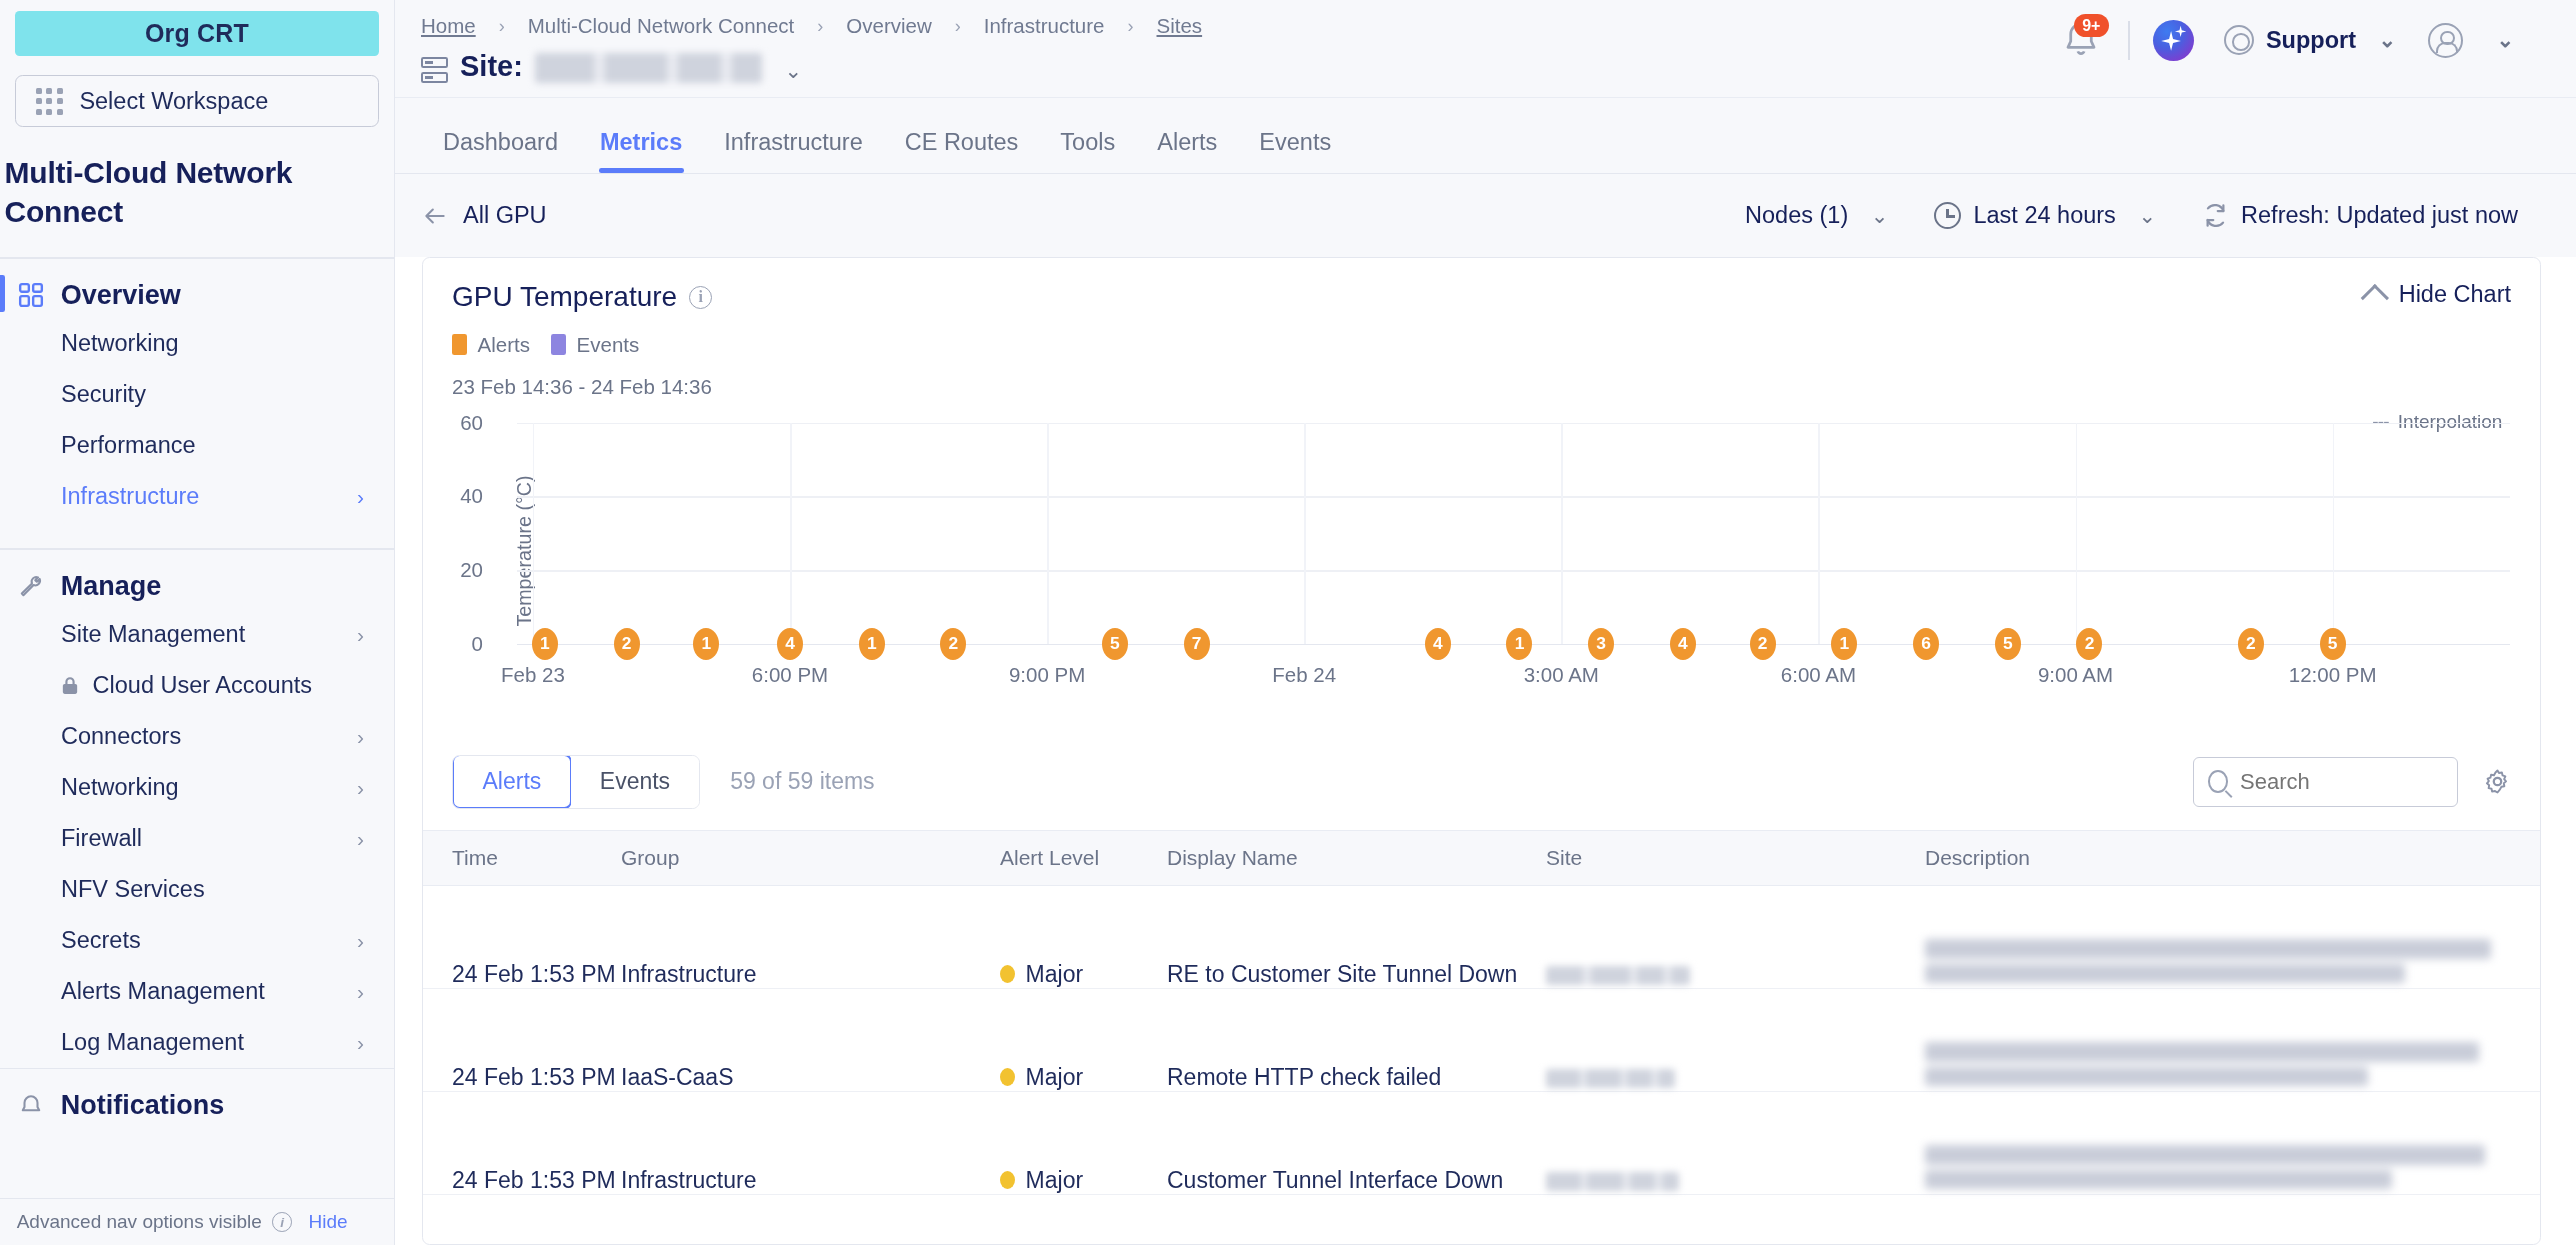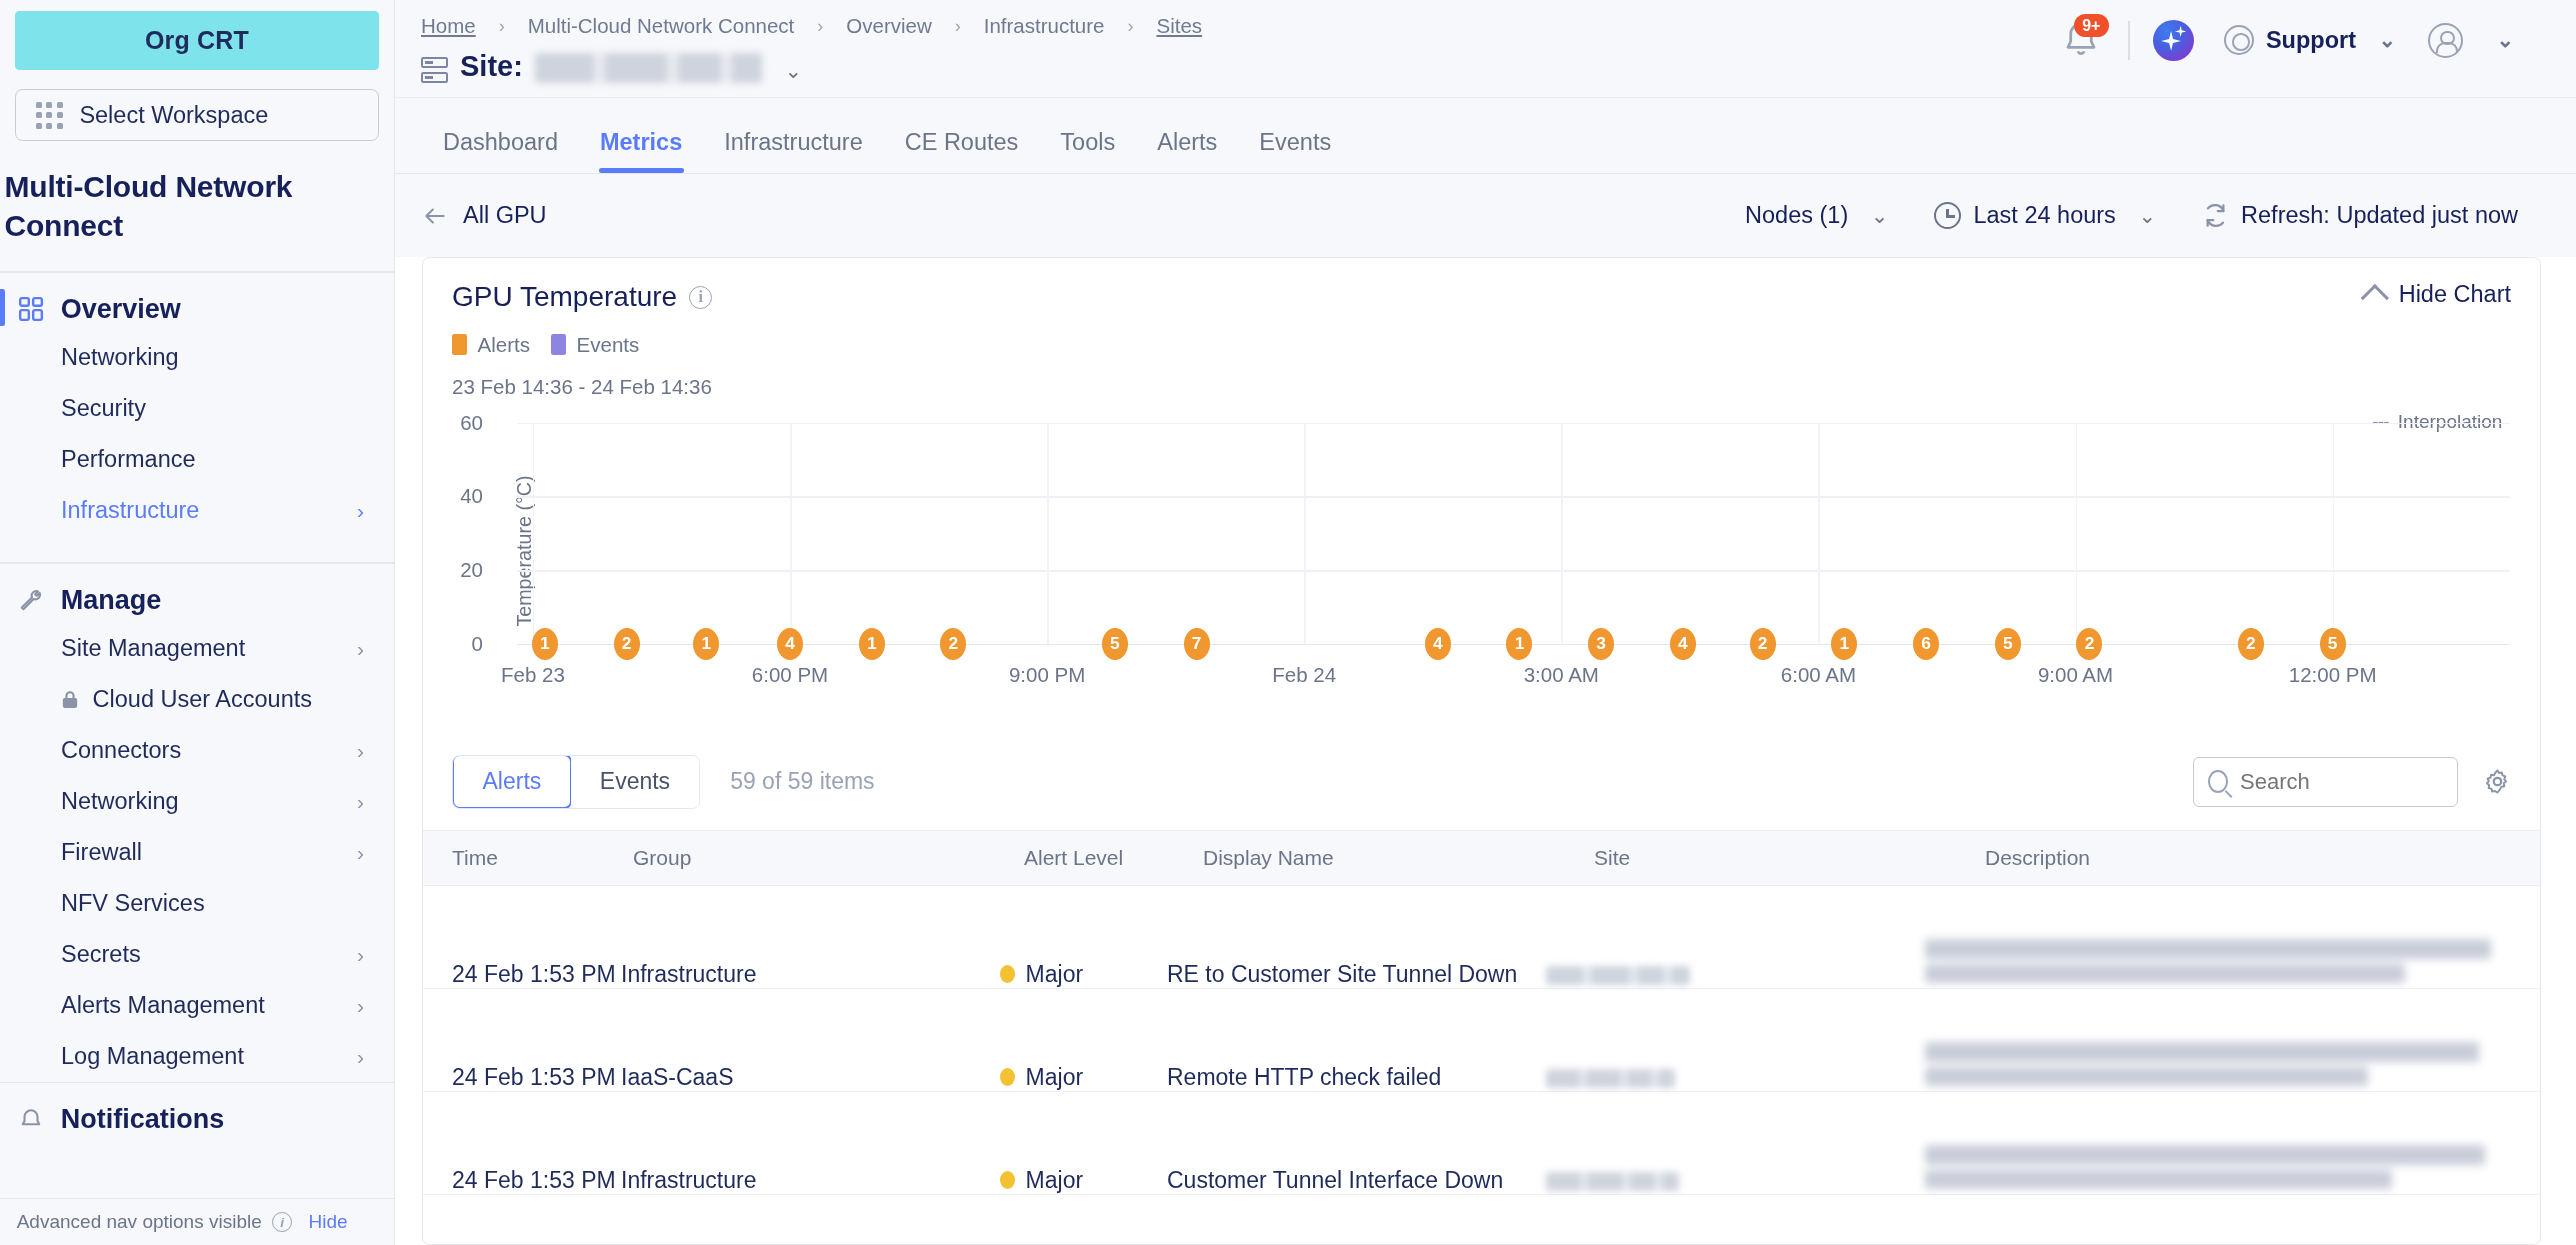--- a/index.html
+++ b/index.html
@@ -18,21 +18,21 @@
     flex: 0 0 395px;
     height: 1245px;
     background: #f7f8fb;
     border-right: 1.5px solid #e4e7ef;
     display: flex;
     flex-direction: column;
     position: relative;
   }
   .org-badge {
     margin: 10.6px 15px 0 15px;
-    height: 59px;
+    height: 45px;
     background: #7fe3ec;
     border-radius: 4.5px;
     display: flex; align-items: center; justify-content: center;
     font-size: 25px; font-weight: 700; color: #1f2b5b;
     letter-spacing: 0.2px;
   }
   .workspace-btn {
     margin: 19.7px 15px 0 15px;
     height: 52px;
     border: 1.5px solid #c7cbd8;
@@ -281,21 +281,21 @@
   .search-inp {
     border: none; outline: none; font-size: 22px; color: #9aa2b5;
     font-family: "Liberation Sans", sans-serif; background: transparent; width: 100%;
   }
   .gear-ic { width: 27px; height: 27px; color:#8b93a8; }
 
   
   .table { margin-top: 21px; }
   .thead {
     display: flex; background: #f7f8fb; border-top: 1.5px solid #e9ecf3;
-    border-bottom: 1.5px solid #e9ecf3; padding: 15px 0; gap: 12px;
+    border-bottom: 1.5px solid #e9ecf3; padding: 15px 0;
   }
   .th { font-size: 21px; color: #6b7489; }
   .trow {
     display: flex; align-items: flex-end; border-bottom: 1.5px solid #eef0f5;
     height: 103px;
   }
   .td { font-size: 23px; color: #1f2b5b; }
   .c-time { flex: 0 0 198px; padding-left: 29px; }
   .c-group { flex: 0 0 379px; }
   .c-level { flex: 0 0 167px; }

